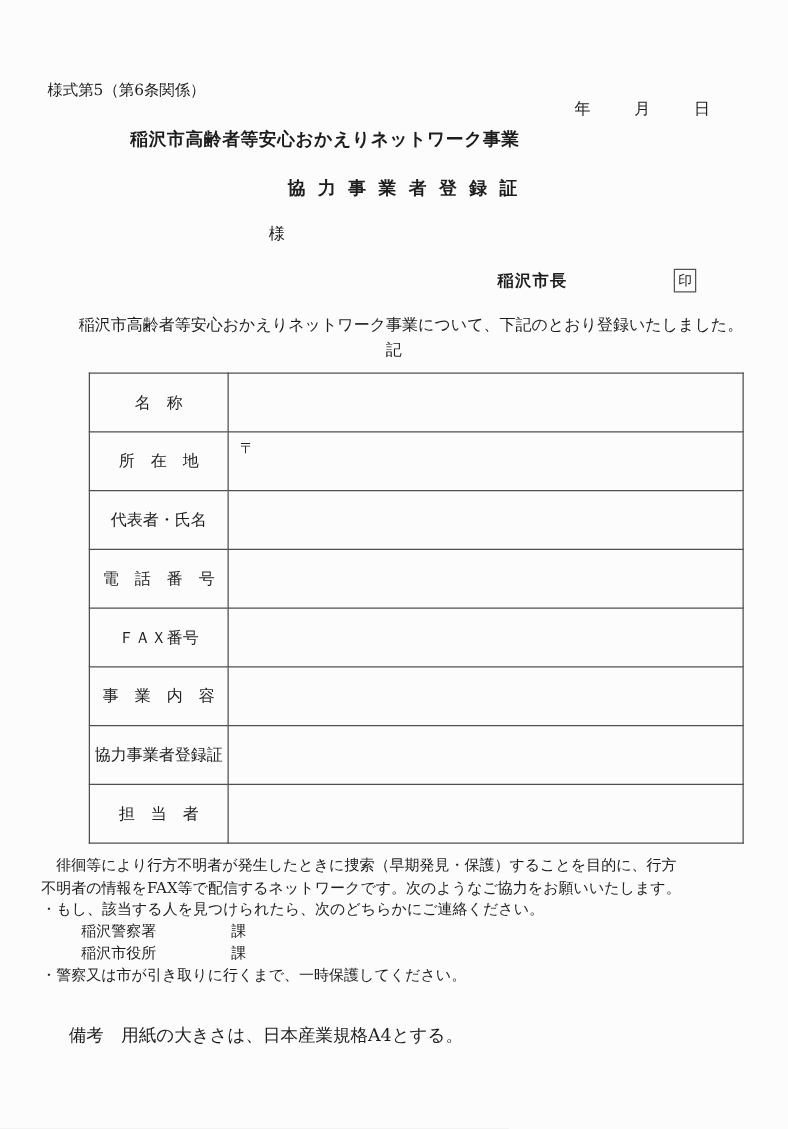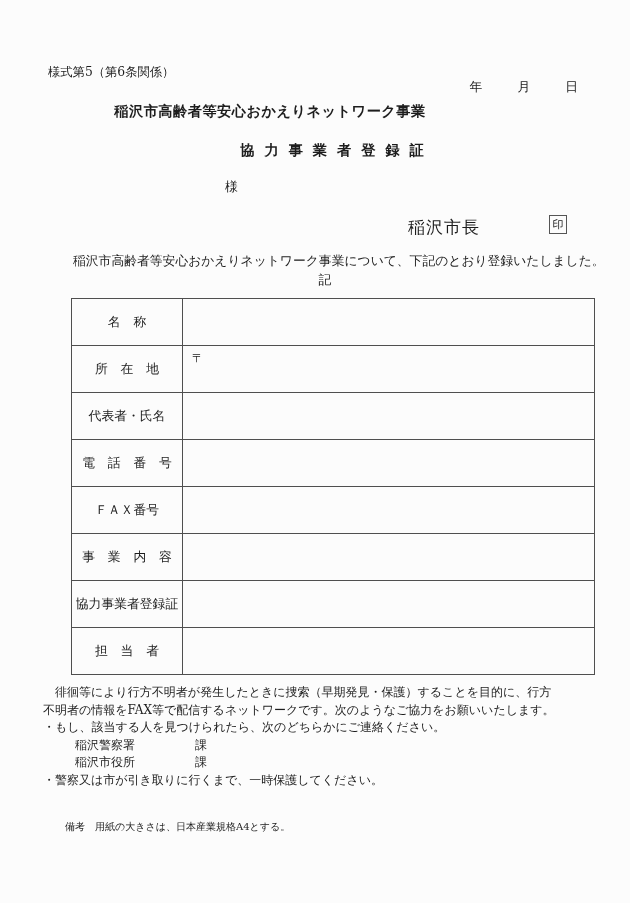--- a/index.html
+++ b/index.html
@@ -6,47 +6,47 @@
   .page{
     position:relative;
     width:630px;height:903px;
     background:#fcfcfc;
     color:#1d1d1d;
     font-family:"DejaVu Serif","Liberation Serif",serif;
     font-size:12.8px;
     overflow:hidden;
     margin:0 auto;
   }
-  .abs{position:absolute;margin-left:10px;}
+  .abs{position:absolute;}
   .form-number{left:38px;top:64px;font-size:12.3px;white-space:pre;}
   .date-row{left:0;top:79px;width:630px;display:flex;justify-content:flex-end;
             padding-right:0;box-sizing:border-box;}
   .date-row .dr-inner{display:flex;gap:35px;margin-right:62px;font-size:12.8px;}
   .title1{left:0;top:102px;width:520px;text-align:center;font-weight:bold;
           font-size:14.2px;letter-spacing:0.5px;}
   .title2{left:0;top:141px;width:630px;text-align:center;font-weight:bold;
           font-size:14.2px;letter-spacing:10px;padding-left:24px;box-sizing:border-box;}
   .addressee{left:215px;top:178px;font-size:13px;}
-  .issuer-name{left:398px;top:216px;font-size:17px;letter-spacing:1px;}
+  .issuer-name{left:398px;top:216px;font-size:13px;letter-spacing:1px;font-weight:bold;}
   .seal-box{left:539px;top:215px;width:18px;height:19px;
             border:1px solid #555;display:flex;align-items:center;justify-content:center;
             font-size:11px;box-sizing:border-box;}
   .intro{left:50px;top:252px;width:535px;text-indent:13px;white-space:pre;line-height:17px;}
   .record-marker{left:0;top:272px;width:630px;text-align:center;}
   .reg-table{position:absolute;left:71px;top:298px;width:524px;
              border-collapse:collapse;table-layout:fixed;}
   .reg-table td{border:1px solid #4f4f4f;}
   .reg-table td.lbl{width:110px;text-align:center;vertical-align:middle;
                     font-size:12.8px;white-space:pre;padding:0;}
   .reg-table td.val{vertical-align:top;padding:5px 9px;font-size:11.5px;white-space:pre;}
   .reg-table tr{height:47px;}
   .footer-block{left:33px;top:684px;width:566px;}
   .footer-line{white-space:pre;line-height:17.6px;height:17.6px;font-size:12px;}
   .footer-line.contact{padding-left:32px;}
-  .note{left:55px;top:820px;font-size:10px;white-space:pre;}
+  .note{left:55px;top:820px;font-size:14px;white-space:pre;}
 </style>
 </head>
 <body>
 
 <div class="page">
 
   <div class="abs form-number">様式第5（第6条関係）</div>
 
   <div class="abs date-row">
     <div class="dr-inner">

